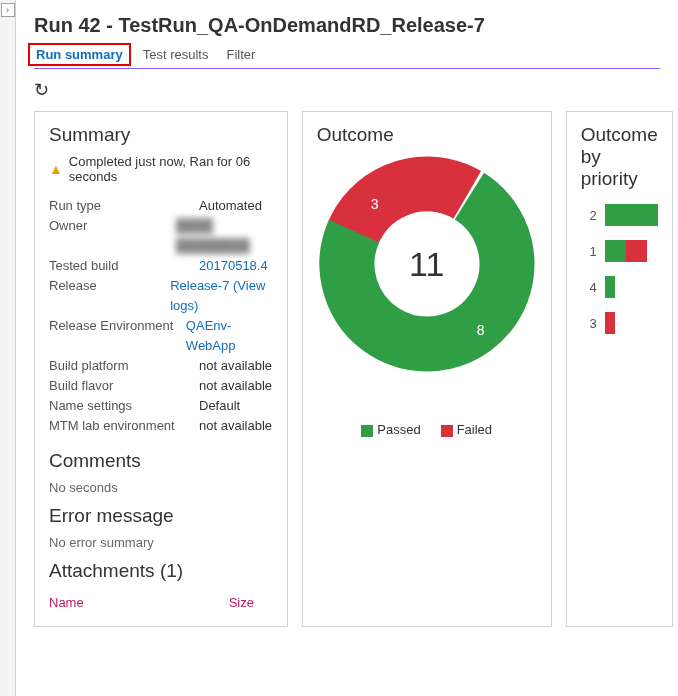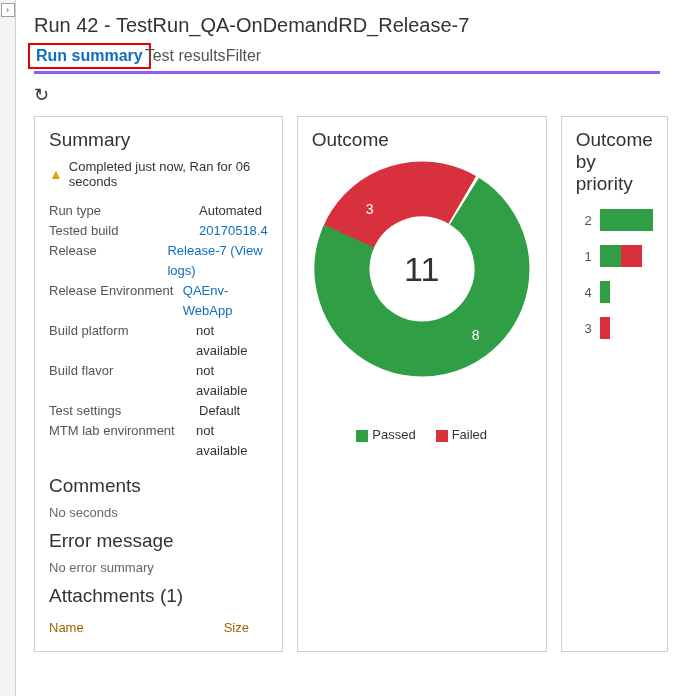--- a/index.html
+++ b/index.html
@@ -30,29 +30,30 @@
     color: #555;
     background: #fff;
   }
   .main {
     position: absolute;
     left: 16px; right: 0; top: 0; bottom: 0;
     padding: 0 18px;
   }
   .title {
     font-size: 20px;
-    font-weight: 400;
+    font-weight: 700;
     color: #333;
     padding: 14px 0 10px;
   }
   .tabs {
     display: flex;
-    border-bottom: 3px solid #8b5cf6;
+    gap: 18px;
+    border-bottom: 1px solid #8b5cf6;
     padding-bottom: 6px;
-    font-size: 16px;
+    font-size: 13px;
   }
   .tab { color: #555; cursor: pointer; }
   .tab.active {
     color: #106ebe;
     font-weight: 600;
     border: 2px solid #e60000;
     padding: 2px 6px;
     margin: -4px -6px;
   }
   .refresh-row { padding: 10px 0; }
@@ -84,21 +85,21 @@
   }
   .kv-label { width: 150px; color: #555; }
   .kv-val { color: #333; }
   .link { color: #106ebe; cursor: pointer; }
   .blur { filter: blur(3px); color: #888; }
   .muted { color: #666; margin: 4px 0 10px; }
 
   .att-head {
     display: flex;
     font-size: 13px;
-    color: #a16207;
+    color: #be185d;
     border-bottom: 0;
     margin-top: 13px;
     gap: 12px;
   }
   .att-name { flex: 1; }
   .att-size { width: 44px; text-align: left; }
   .att-row {
     display: flex;
     font-size: 13px;
     padding-top: 4px;
@@ -155,41 +156,45 @@
       <div class="status-line">
         <span class="warn-icon">▲</span>
         <span>Completed just now, Ran for 06 seconds</span>
       </div>
 
       <div class="kv-row">
           <div class="kv-label">Run type</div>
           <div class="kv-val">Automated</div>
         </div>
       <div class="kv-row">
+          <div class="kv-label">Owner</div>
+          <div class="kv-val blur">████ ████████</div>
+        </div>
+      <div class="kv-row">
           <div class="kv-label">Tested build</div>
           <div class="kv-val link">20170518.4</div>
         </div>
       <div class="kv-row">
           <div class="kv-label">Release</div>
           <div class="kv-val link">Release-7 (View logs)</div>
         </div>
       <div class="kv-row">
           <div class="kv-label">Release Environment</div>
           <div class="kv-val link">QAEnv-WebApp</div>
         </div>
       <div class="kv-row">
           <div class="kv-label">Build platform</div>
           <div class="kv-val">not available</div>
         </div>
       <div class="kv-row">
           <div class="kv-label">Build flavor</div>
           <div class="kv-val">not available</div>
         </div>
       <div class="kv-row">
-          <div class="kv-label">Test settings</div>
+          <div class="kv-label">Name settings</div>
           <div class="kv-val">Default</div>
         </div>
       <div class="kv-row">
           <div class="kv-label">MTM lab environment</div>
           <div class="kv-val">not available</div>
         </div>
 
       <h2 class="section" style="margin-top:14px">Comments</h2>
       <div class="muted">No seconds</div>
 

